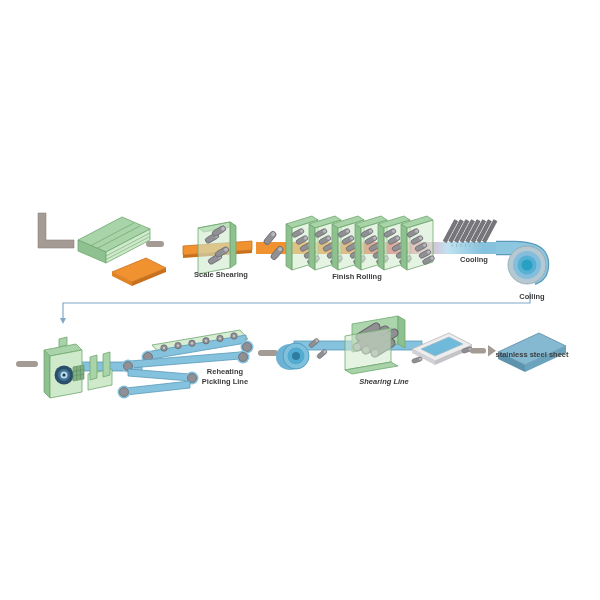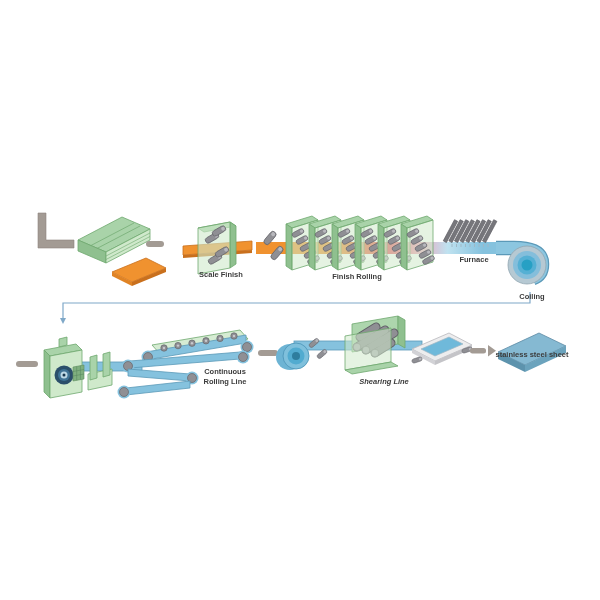--- a/index.html
+++ b/index.html
@@ -263,21 +263,21 @@
     <polygon class="arrowg" points="488,345 496,350.8 488,356.5"></polygon>
   </g>
 
   <g>
     <path fill="var(--sheet-blue,#85b9d2)" stroke="#5d8aa4" stroke-width=".8" d="M498,352 L539,333 L566,346 L525,365 Z"></path>
     <path fill="#5d93ad" d="M498,352 L525,365 L525,372 L498,359 Z"></path>
     <path fill="#6ba3bd" d="M525,365 L566,346 L566,353 L525,372 Z"></path>
   </g>
 </svg>
 
-<div class="label" style="left:221px;top:270px;width:70px;">Scale Finish</div>
+<div class="label" style="left:221px;top:270px;width:70px;">Scale Shearing</div>
 <div class="label" style="left:357px;top:272px;width:70px;">Finish Rolling</div>
-<div class="label" style="left:474px;top:255px;width:50px;">Furnace</div>
+<div class="label" style="left:474px;top:255px;width:50px;">Cooling</div>
 <div class="label" style="left:532px;top:292px;width:50px;">Coiling</div>
-<div class="label" style="left:225px;top:367px;width:56px;">Continuous Rolling Line</div>
+<div class="label" style="left:225px;top:367px;width:56px;">Reheating Pickling Line</div>
 <div class="label" style="left:384px;top:377px;width:70px;font-style:italic;">Shearing Line</div>
 <div class="label" style="left:532px;top:350px;width:110px;">stainless steel sheet</div>
 
 </div>
 
 </body></html>

